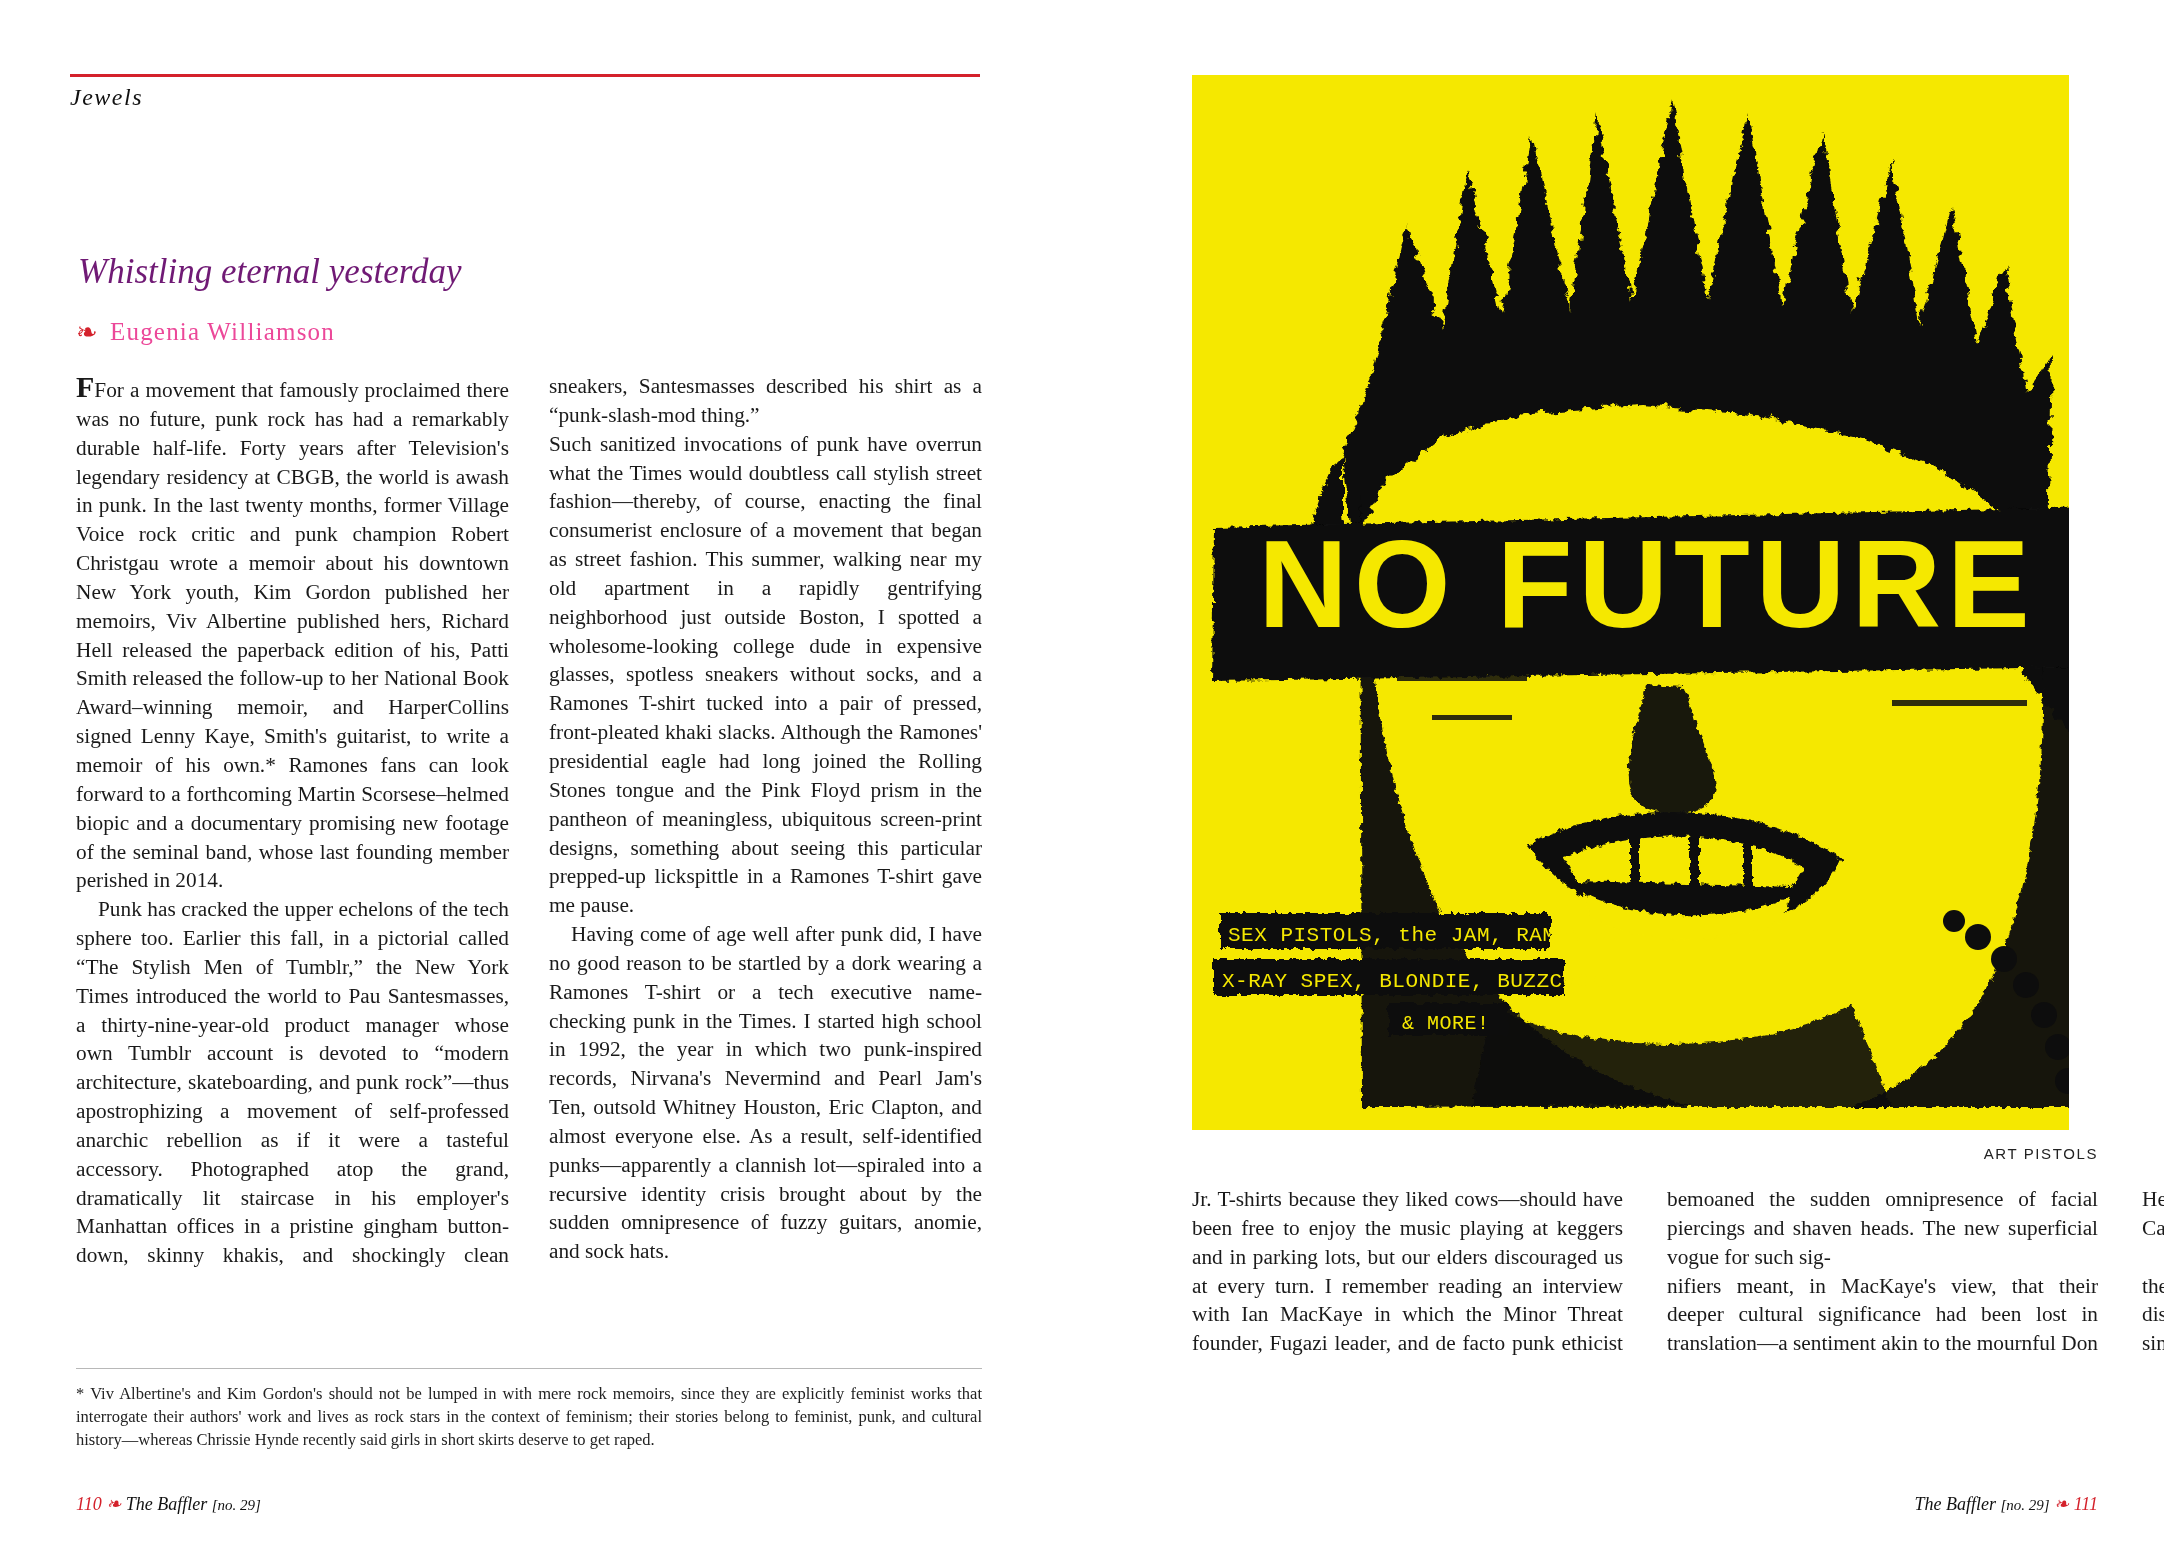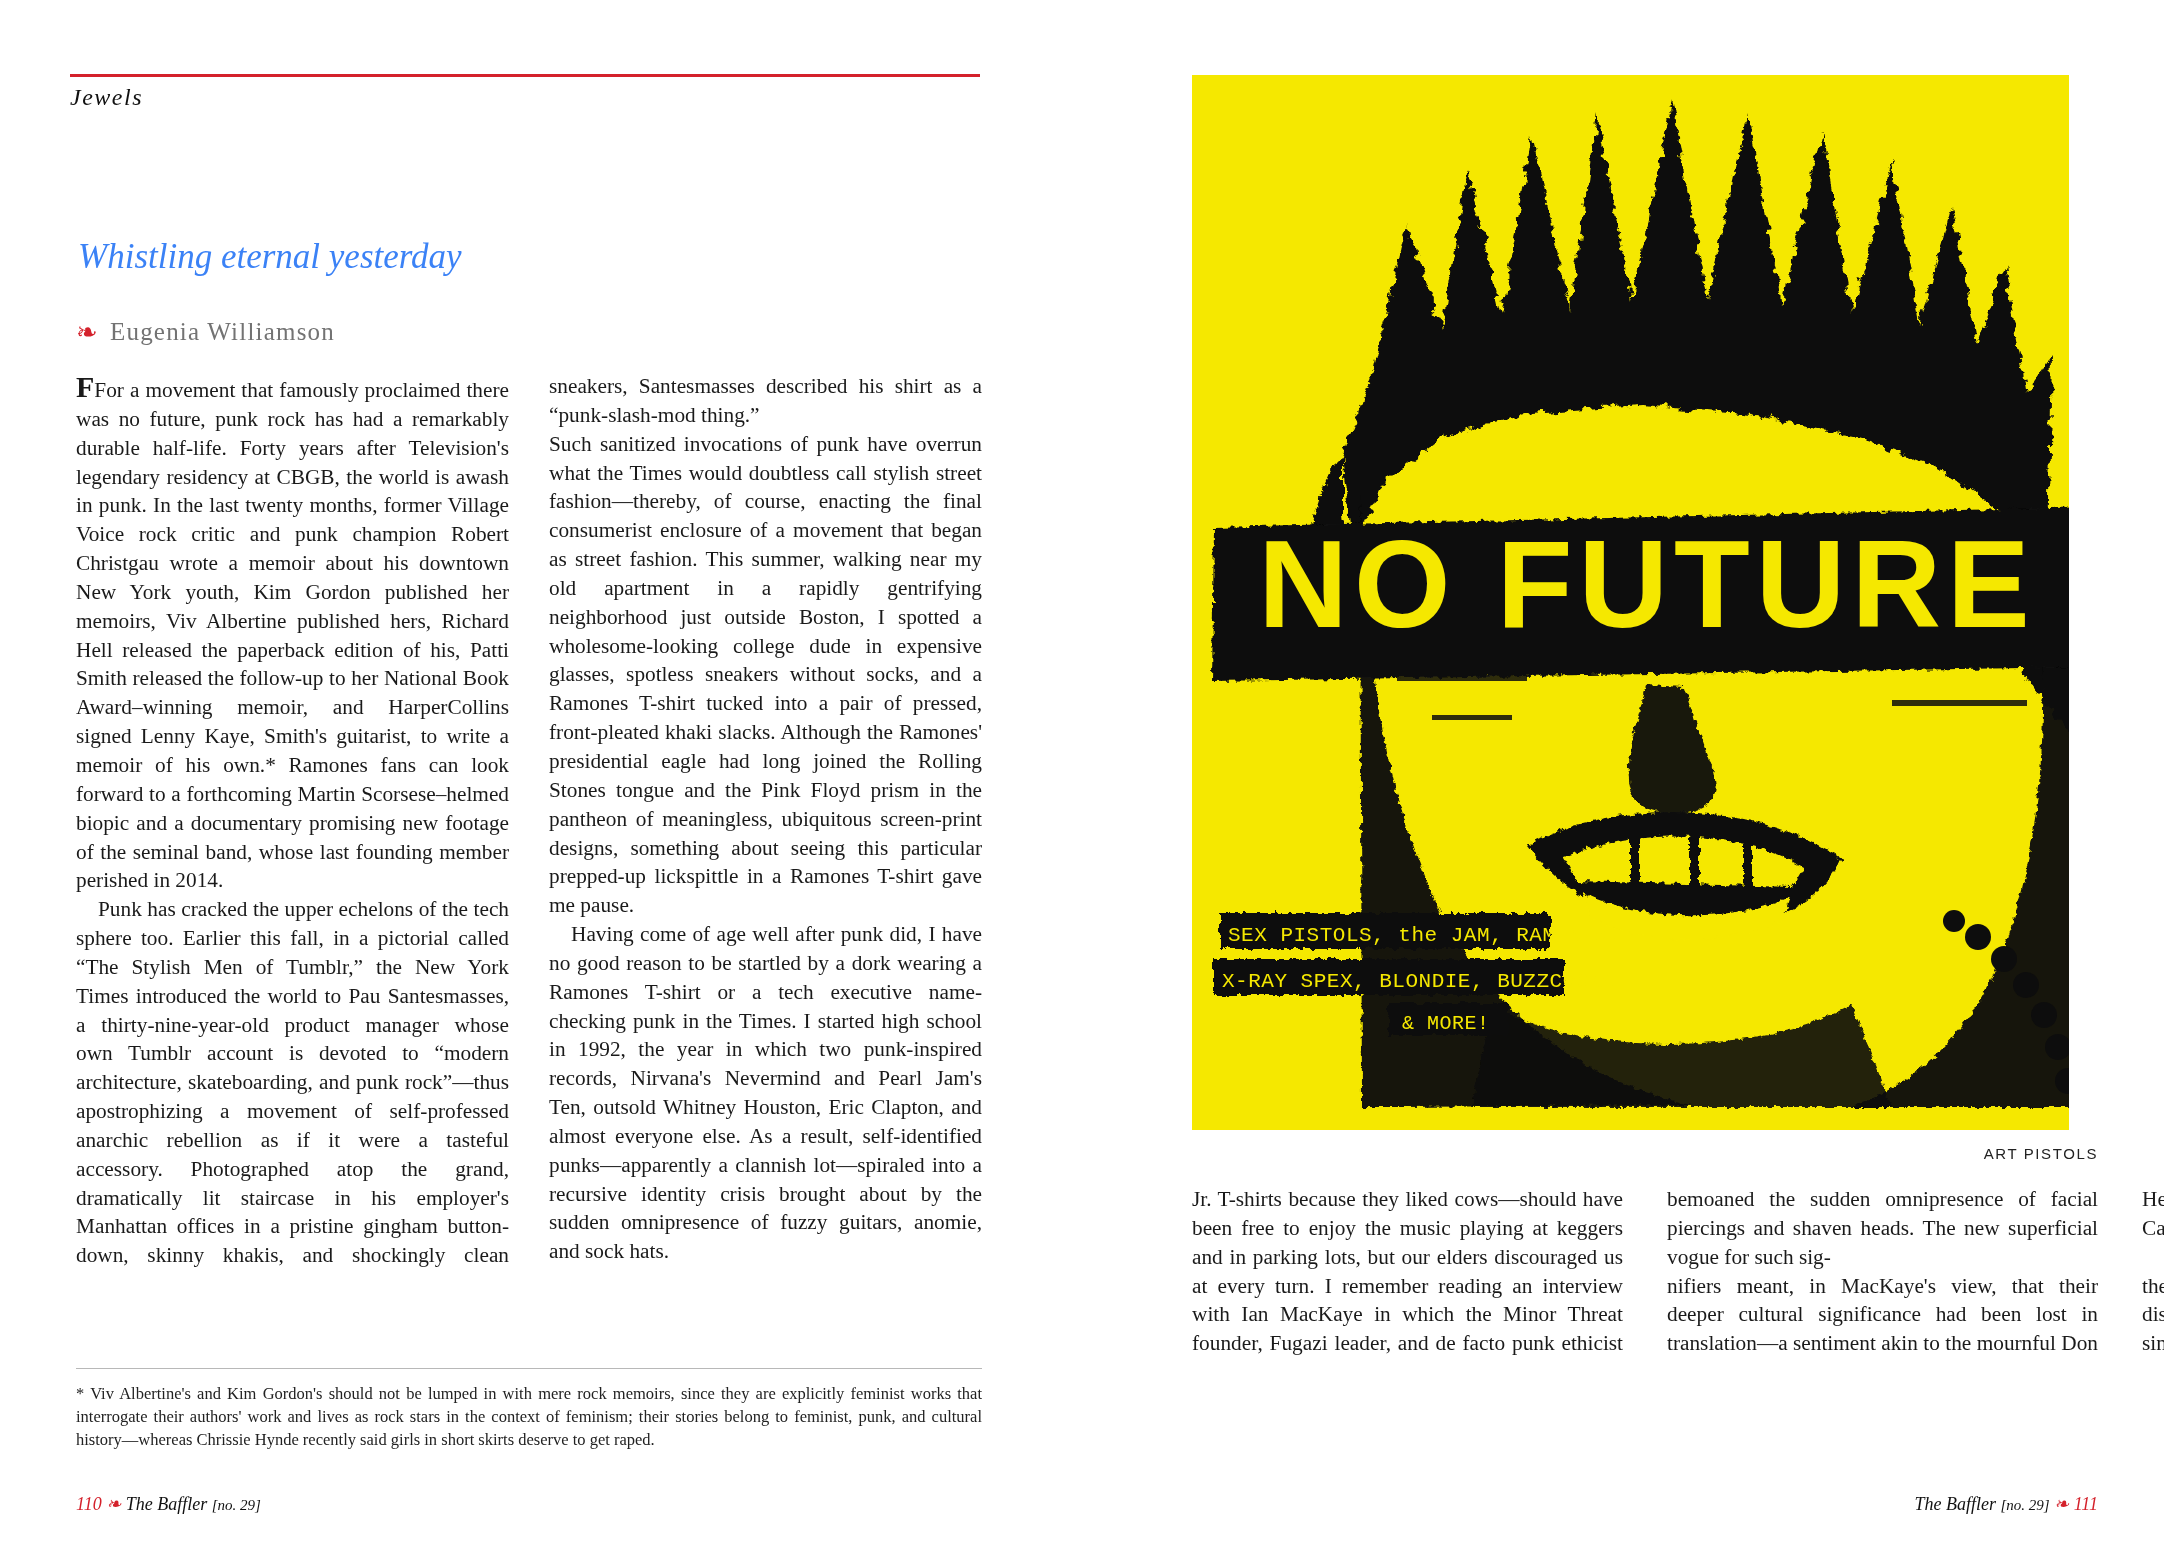--- a/index.html
+++ b/index.html
@@ -56,34 +56,34 @@
     top: 168px;
     font-family: "Liberation Serif", serif;
     font-weight: bold;
     font-size: 62px;
     letter-spacing: -0.5px;
     color: #111;
   }
   .deck {
     position: absolute;
     left: 78px;
-    top: 237px;
+    top: 252px;
     font-family: "Liberation Serif", serif;
     font-style: italic;
     font-size: 35px;
-    color: #3b82f6;
+    color: #701a75;
   }
   .byline {
     position: absolute;
     left: 110px;
     top: 318px;
     font-family: "Liberation Serif", serif;
     font-size: 25px;
     letter-spacing: 1.2px;
-    color: #737373;
+    color: #ec4899;
   }
   .byline-orn {
     position: absolute;
     left: 76px;
     top: 320px;
     color: #d4212b;
     font-size: 26px;
     line-height: 1;
   }
 

